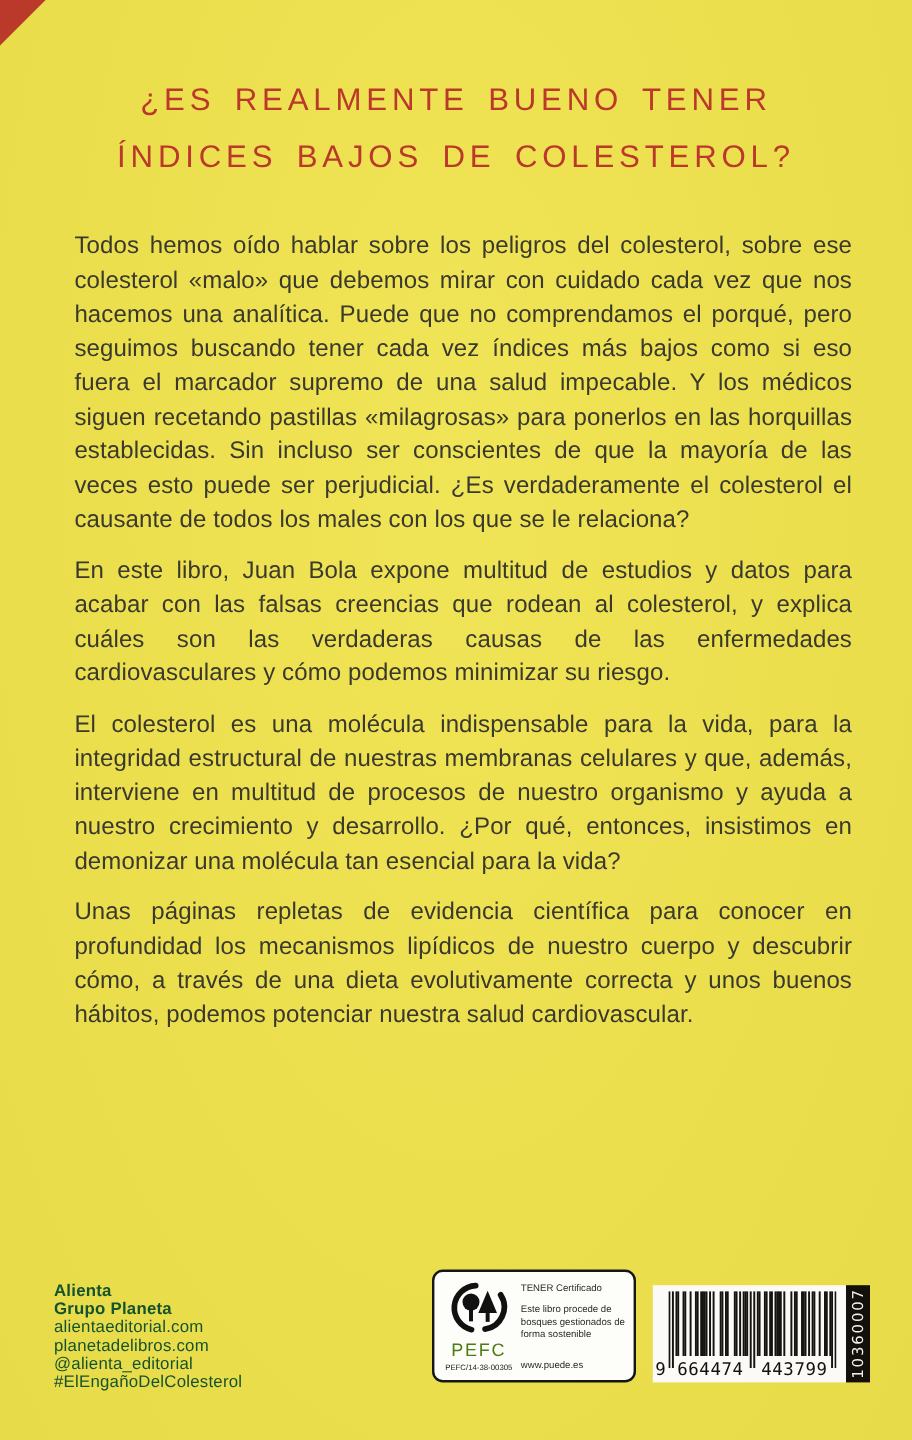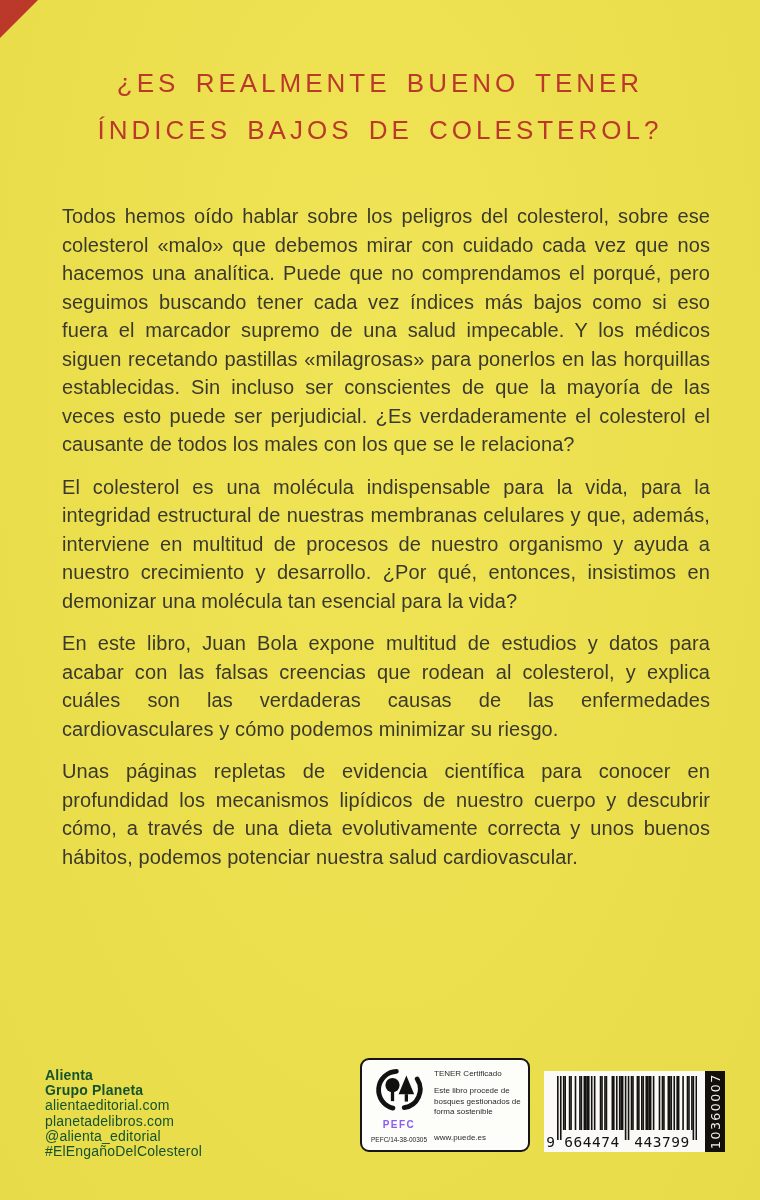--- a/index.html
+++ b/index.html
@@ -11,37 +11,37 @@
   .corner-triangle{
     position:absolute;left:0;top:0;width:0;height:0;
     border-top:38px solid #bb392b;border-right:38px solid transparent;
   }
   .heading{
     position:absolute;top:60px;left:0;right:0;text-align:center;
     color:#bb392b;font-weight:400;font-size:26px;line-height:47px;
     letter-spacing:4px;word-spacing:5px;
   }
   .body-copy{
-    position:absolute;top:202px;left:62px;width:648px;
+    position:absolute;top:191px;left:62px;width:648px;
     color:#3a392e;font-size:20px;line-height:28.5px;text-align:justify;
     letter-spacing:0.1px;
   }
   .body-copy p{margin:0 0 14px 0;hyphens:auto;}
   .footer-block{
     position:absolute;left:45px;top:1068px;color:#14532d;
     font-size:14px;line-height:15.2px;letter-spacing:0.2px;
   }
   .footer-block .bold{font-weight:700;}
   .pefc-box{
     position:absolute;left:360px;top:1058px;width:170px;height:94px;
     box-sizing:border-box;background:#fdfdfa;border:2px solid #161616;
     border-radius:9px;display:flex;padding:6px 7px 6px 9px;gap:7px;
   }
   .pefc-left{width:64px;display:flex;flex-direction:column;align-items:center;}
-  .pefc-wordmark{font-weight:700;font-size:10px;letter-spacing:1.5px;color:#8b5cf6;line-height:15px;margin-top:1px;}
+  .pefc-wordmark{font-weight:400;font-size:15px;letter-spacing:1.5px;color:#4d7c0f;line-height:15px;margin-top:1px;}
   .pefc-code{font-size:6.5px;color:#222;margin-top:4px;white-space:nowrap;}
   .pefc-right{flex:1;display:flex;flex-direction:column;color:#2a2a2a;}
   .pefc-title{font-size:8px;margin:3px 0 8px 0;}
   .pefc-body{font-size:8px;line-height:10.5px;width:90px;}
   .pefc-url{font-size:8px;margin-top:auto;margin-bottom:2px;}
   .barcode-box{
     position:absolute;left:544px;top:1071px;width:161px;height:81px;
     background:#fbfaf7;
   }
   .barcode-bars{position:absolute;left:13px;top:5px;}
@@ -63,22 +63,22 @@
 
 <div class="corner-triangle"></div>
 
 <div class="heading">
   <div>¿ES REALMENTE BUENO TENER</div>
   <div>ÍNDICES BAJOS DE COLESTEROL?</div>
 </div>
 
 <div class="body-copy">
   <p>Todos hemos oído hablar sobre los peligros del colesterol, sobre ese colesterol «malo» que debemos mirar con cuidado cada vez que nos hacemos una analítica. Puede que no comprendamos el porqué, pero seguimos buscando tener cada vez índices más bajos como si eso fuera el marcador supremo de una salud impecable. Y los médicos siguen recetando pastillas «milagrosas» para ponerlos en las horquillas establecidas. Sin incluso ser conscientes de que la mayoría de las veces esto puede ser perjudicial. ¿Es verdaderamente el colesterol el causante de todos los males con los que se le relaciona?</p>
+  <p>En este libro, Juan Bola expone multitud de estudios y datos para acabar con las falsas creencias que rodean al colesterol, y explica cuáles son las verdaderas causas de las enfermedades cardiovasculares y cómo podemos minimizar su riesgo.</p>
   <p>El colesterol es una molécula indispensable para la vida, para la integridad estructural de nuestras membranas celulares y que, además, interviene en multitud de procesos de nuestro organismo y ayuda a nuestro crecimiento y desarrollo. ¿Por qué, entonces, insistimos en demonizar una molécula tan esencial para la vida?</p>
-  <p>En este libro, Juan Bola expone multitud de estudios y datos para acabar con las falsas creencias que rodean al colesterol, y explica cuáles son las verdaderas causas de las enfermedades cardiovasculares y cómo podemos minimizar su riesgo.</p>
   <p>Unas páginas repletas de evidencia científica para conocer en profundidad los mecanismos lipídicos de nuestro cuerpo y descubrir cómo, a través de una dieta evolutivamente correcta y unos buenos hábitos, podemos potenciar nuestra salud cardiovascular.</p>
 </div>
 
 <div class="footer-block">
   <div class="bold">Alienta</div>
   <div class="bold">Grupo Planeta</div>
   <div>alientaeditorial.com</div>
   <div>planetadelibros.com</div>
   <div>@alienta_editorial</div>
   <div>#ElEngañoDelColesterol</div>

